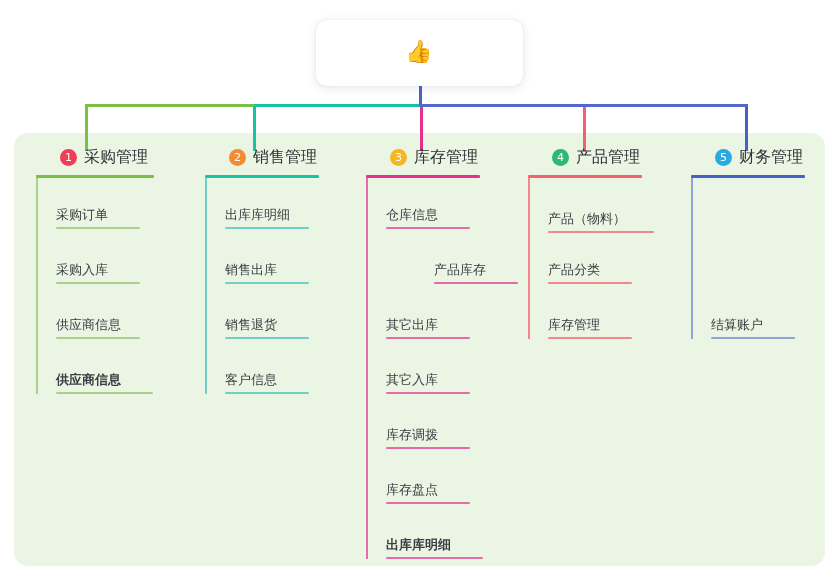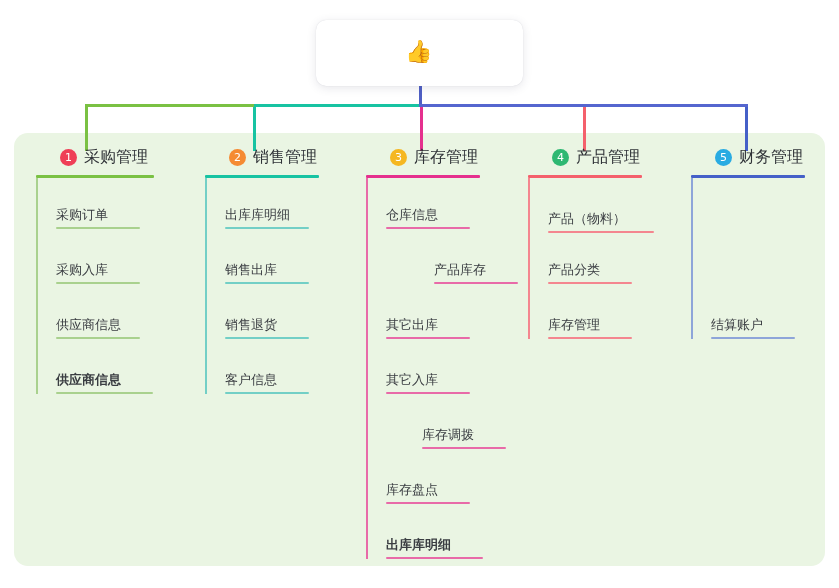--- a/index.html
+++ b/index.html
@@ -218,21 +218,21 @@
           <div class="leaf-rule" style="width: 84px; background: rgb(232, 106, 168);"></div>
         </div>
         <div class="leaf" style="left: 20px; top: 164px; width: 84px;">
           <div class="leaf-label">其它出库</div>
           <div class="leaf-rule" style="width: 84px; background: rgb(232, 106, 168);"></div>
         </div>
         <div class="leaf" style="left: 20px; top: 219px; width: 84px;">
           <div class="leaf-label">其它入库</div>
           <div class="leaf-rule" style="width: 84px; background: rgb(232, 106, 168);"></div>
         </div>
-        <div class="leaf" style="left: 20px; top: 274px; width: 84px; margin-left: 36px;">
+        <div class="leaf" style="left: 20px; top: 274px; width: 84px;">
           <div class="leaf-label">库存调拨</div>
           <div class="leaf-rule" style="width: 84px; background: rgb(232, 106, 168);"></div>
         </div>
         <div class="leaf" style="left: 20px; top: 329px; width: 84px;">
           <div class="leaf-label">库存盘点</div>
           <div class="leaf-rule" style="width: 84px; background: rgb(232, 106, 168);"></div>
         </div>
         <div class="leaf" style="left: 20px; top: 384px; width: 97px; font-weight: bold;">
           <div class="leaf-label">出库库明细</div>
           <div class="leaf-rule" style="width: 97px; background: rgb(232, 106, 168);"></div>

